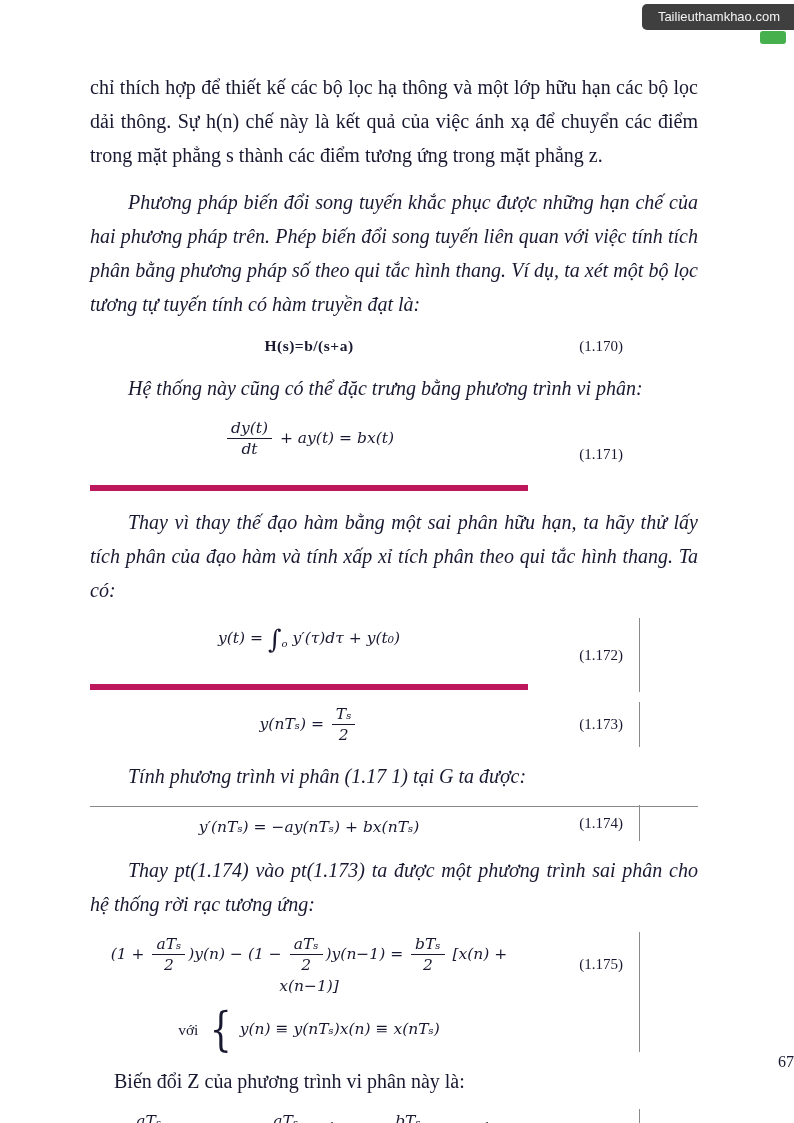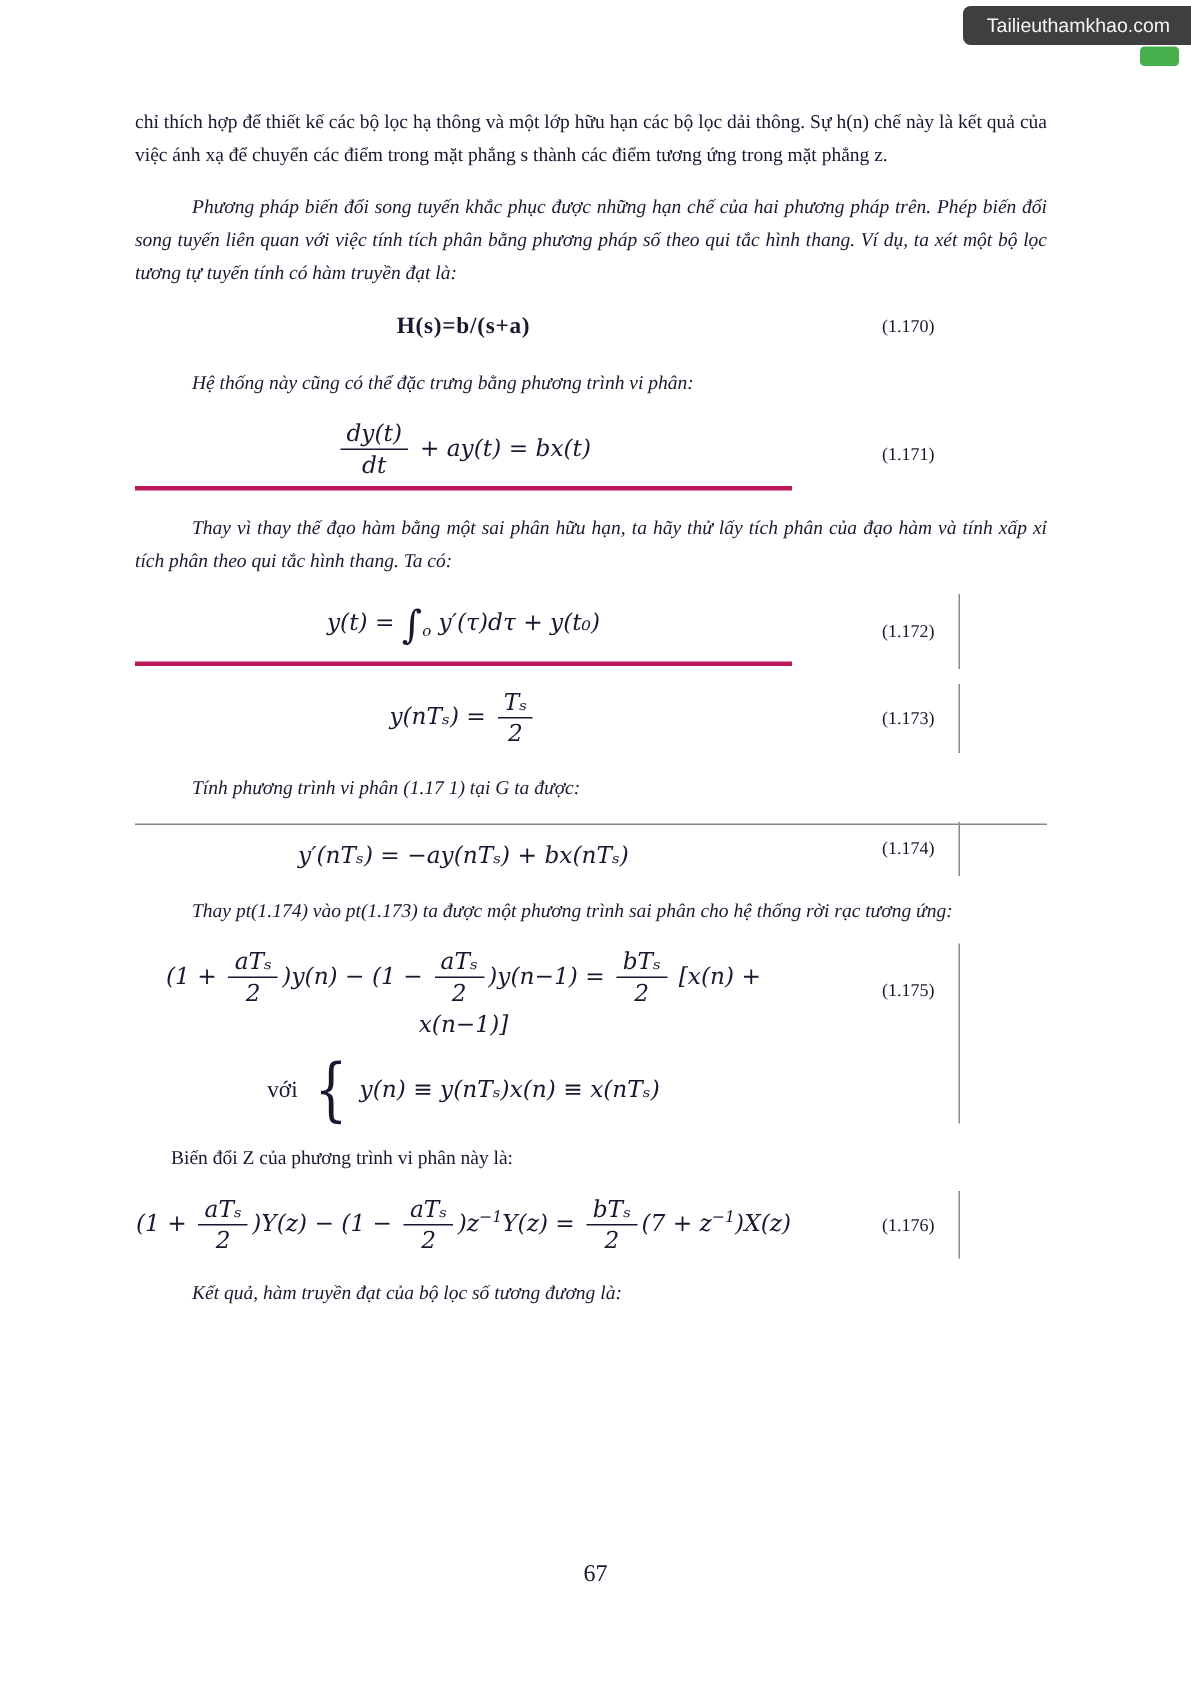--- a/index.html
+++ b/index.html
@@ -25,21 +25,21 @@
     position:absolute;top:31px;right:8px;
     width:26px;height:13px;border-radius:3px;
     background:#46b14c;
   }
   
   .content{
     position:absolute;left:90px;top:70px;width:608px;
   }
   .para{
     margin:0 0 13px 0;
-    font-size:13px;line-height:1.7;
+    font-size:20px;line-height:1.7;
     text-align:justify;
   }
   .indent{text-indent:38px;font-style:italic;}
   .indent-sm{text-indent:24px;}
   
   .equation{
     position:relative;
     margin:4px 0 14px 0;
     font-size:15.5px;
   }
@@ -48,29 +48,29 @@
     text-align:center;
     font-family:"DejaVu Serif", serif;
     font-style:italic;
   }
   .eq-line{display:block;line-height:1.5;}
   .eq-line + .eq-line{margin-top:10px;}
   .eq-number{
     position:absolute;right:75px;top:50%;
     transform:translateY(-50%);
     font-style:normal;font-family:"Liberation Serif", serif;
-    font-size:12px;
+    font-size:15px;
   }
   .num-first .eq-number{top:22px;transform:none;}
   .eq-bold .eq-body{
     font-family:"Liberation Serif", serif;
     font-style:normal;font-weight:bold;
     letter-spacing:0.5px;
   }
-  .rule-bottom .eq-body{border-bottom:3px solid #be185d;padding-bottom:4px;}
+  .rule-bottom .eq-body{border-bottom:6px solid #be185d;padding-bottom:25px;}
   .rule-top{border-top:1px solid #8a8a8a;padding-top:9px;}
   .rule-right::after{
     content:'';position:absolute;right:58px;top:-2px;bottom:-2px;
     width:1px;background:#8a8a8a;
   }
   .frac{
     display:inline-flex;flex-direction:column;
     vertical-align:middle;margin:0 3px;
     text-align:center;line-height:1.3;
   }
@@ -80,22 +80,22 @@
   .int-wrap .int{font-size:26px;vertical-align:-5px;font-style:normal;}
   .int-wrap sub{font-size:10px;}
   .cases{display:inline-flex;align-items:center;}
   .cases-pre{font-style:normal;margin-right:8px;font-family:"Liberation Serif", serif;}
   .cases .brace{
     font-size:46px;font-weight:200;line-height:0.9;
     transform:scaleX(0.75);font-style:normal;margin-right:4px;
   }
   .cases-col{display:inline-flex;flex-direction:row;text-align:left;row-gap:3px;}
   .page-number{
-    position:absolute;bottom:64px;left:0;right:0;
-    text-align:center;font-size:16px;
+    position:absolute;bottom:52px;left:0;right:0;
+    text-align:right;font-size:16px;
   }
 </style>
 </head>
 <body>
 
 <div class="page">
 
   <div class="watermark">
     <span>Tailieuthamkhao.com</span>
   </div>

